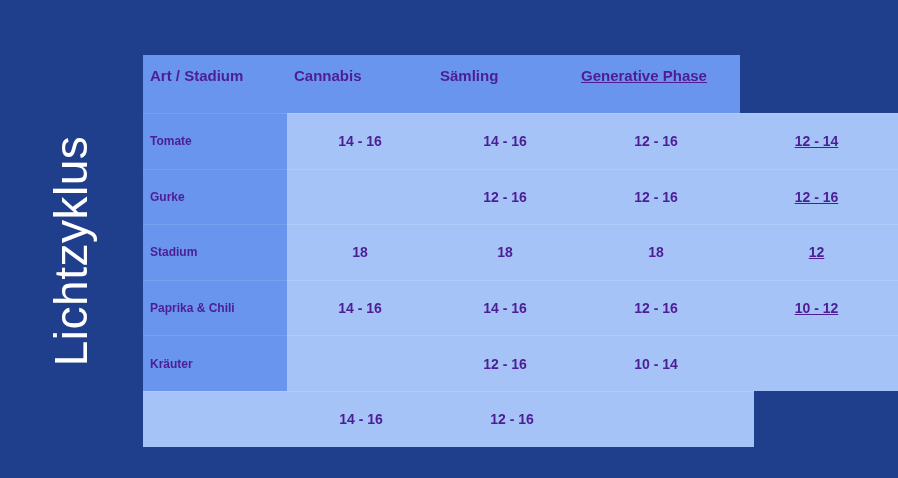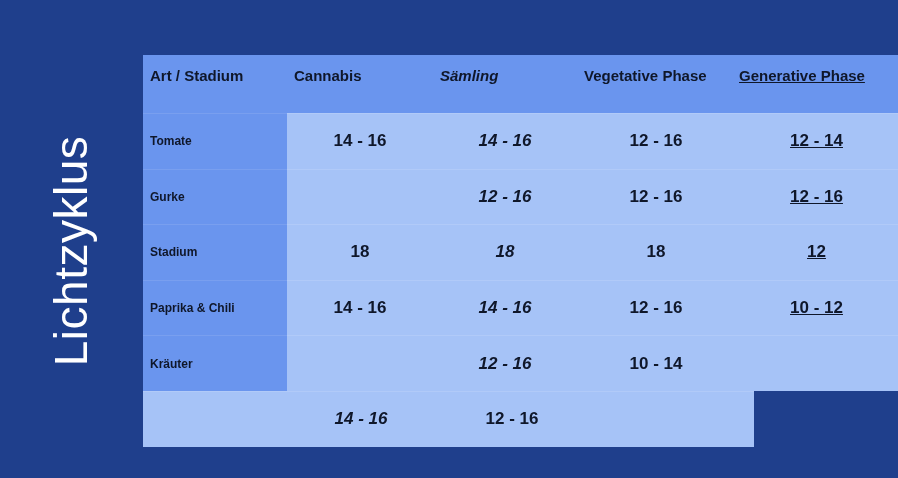--- a/index.html
+++ b/index.html
@@ -62,29 +62,29 @@
   .row.header {
     height: 58px;
   }
   .row.body {
     height: 55.6px;
   }
 
   
   .c0 { width: 144px; flex: 0 0 144px; }
   .c1 { width: 146px; flex: 0 0 146px; }
-  .c2 { width: 144px; flex: 0 0 144px; font-style: italic; }
+  .c2 { width: 144px; flex: 0 0 144px; }
   .c3 { width: 158px; flex: 0 0 158px; }
   .c4 { width: 163px; flex: 0 0 163px; text-decoration: underline; }
 
   .cell {
     box-sizing: border-box;
     display: flex;
     align-items: center;
-    color: #0f172a;
+    color: #4c1d95;
     font-size: 14.5px;
     font-weight: bold;
     font-family: "Liberation Sans", sans-serif;
   }
 
   
   .row.header .cell {
     background: #6a95ee;
     font-size: 15px;
     justify-content: flex-start;
@@ -99,21 +99,21 @@
   
   .row.body .cell.c0 {
     background: #6a95ee;
     justify-content: flex-start;
     padding-left: 7px;
     font-size: 12px;
   }
   .row.body .cell.data {
     background: #a6c3f7;
     justify-content: center;
-    font-size: 17px;
+    font-size: 14px;
   }
 
   
   .row.body .cell.data {
     border-top: 1px solid rgba(255,255,255,0.13);
   }
   .row.body:first-of-type .cell.data {
     border-top: none;
   }
   .row.body .cell.c0 {
@@ -128,21 +128,20 @@
   <div id="title-wrap">
     <div id="title-text">Lichtzyklus</div>
   </div>
 
   <div id="grid">
 
     <div class="row header">
       <div class="cell c0">Art / Stadium</div>
       <div class="cell c1">Cannabis</div>
       <div class="cell c2">Sämling</div>
-      <div class="cell c3">Vegetative Phase</div>
       <div class="cell c4">Generative Phase</div>
     </div>
 
     <div class="row body">
       <div class="cell c0">Tomate</div>
       <div class="cell c1 data">14 - 16</div>
       <div class="cell c2 data">14 - 16</div>
       <div class="cell c3 data">12 - 16</div>
       <div class="cell c4 data">12 - 14</div>
     </div>

